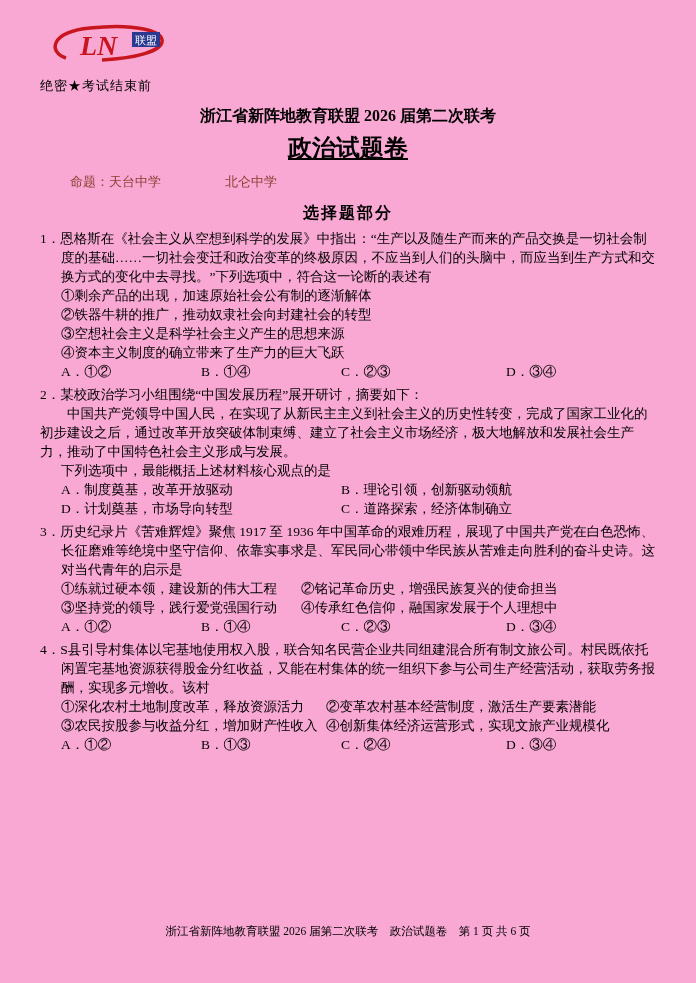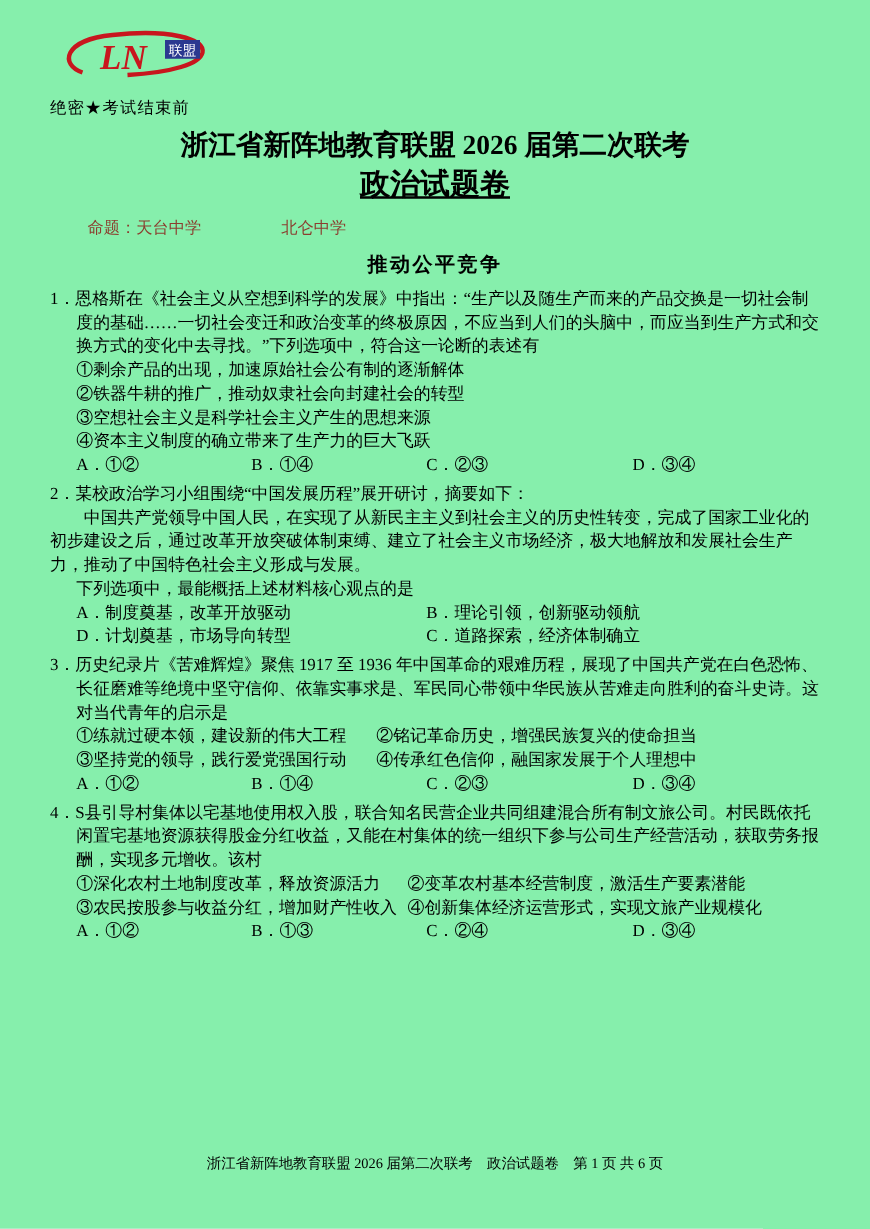--- a/index.html
+++ b/index.html
@@ -1,34 +1,34 @@
 <!DOCTYPE html>
 <html><head>
 <meta charset="utf-8">
 <style>
   * { margin: 0; padding: 0; box-sizing: border-box; }
   html, body { background: #e9e9e9; }
   .page {
     width: 696px;
     height: 983px;
     margin: 0 auto;
-    background: #86efac;
+    background: #f9a8d4;
     position: relative;
     font-family: "Liberation Serif", "DejaVu Serif", serif;
     color: #000;
     font-size: 13.5px;
     line-height: 19px;
     padding: 18px 40px 0 40px;
     overflow: hidden;
   }
   .logo-wrap { height: 52px; }
   .classification { margin-top: 6px; font-size: 13px; letter-spacing: 1px; }
   .exam-title {
     text-align: center;
-    font-size: 22px;
+    font-size: 16px;
     font-weight: bold;
     margin-top: 8px;
     line-height: 26px;
   }
   .paper-title {
     text-align: center;
     font-size: 24px;
     font-weight: bold;
     margin-top: 3px;
     line-height: 32px;
@@ -90,21 +90,21 @@
 
   <div class="exam-title">浙江省新阵地教育联盟 2026 届第二次联考</div>
 
   <div class="paper-title">政治试题卷</div>
 
   <div class="authors">
     <span>命题：天台中学</span>
     <span>北仑中学</span>
   </div>
 
-  <div class="section-title">推动公平竞争</div>
+  <div class="section-title">选择题部分</div>
 
 
   <div class="question">
     <p class="hang"><span>1．</span><span>恩格斯在《社会主义从空想到科学的发展》中指出：“生产以及随生产而来的产品交换是一切社会制度的基础……一切社会变迁和政治变革的终极原因，不应当到人们的头脑中，而应当到生产方式和交换方式的变化中去寻找。”下列选项中，符合这一论断的表述有</span></p>
     <p class="item">①剩余产品的出现，加速原始社会公有制的逐渐解体</p>
     <p class="item">②铁器牛耕的推广，推动奴隶社会向封建社会的转型</p>
     <p class="item">③空想社会主义是科学社会主义产生的思想来源</p>
     <p class="item">④资本主义制度的确立带来了生产力的巨大飞跃</p>
     <div class="choices choices-4">
       <span>A．①②</span>

